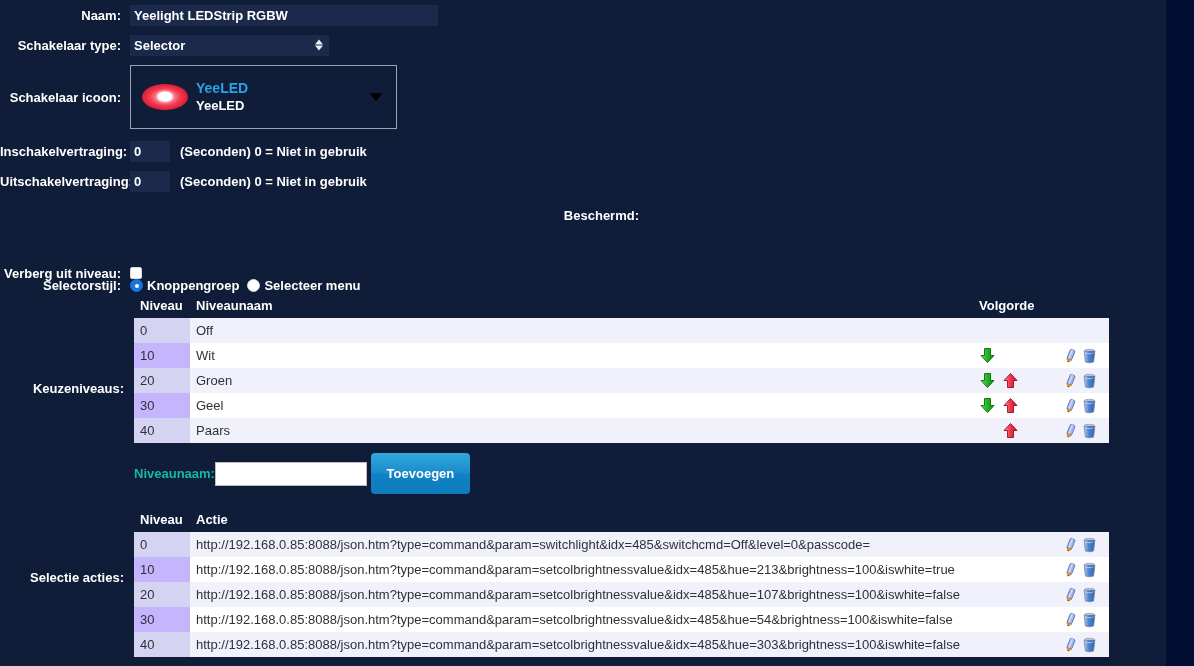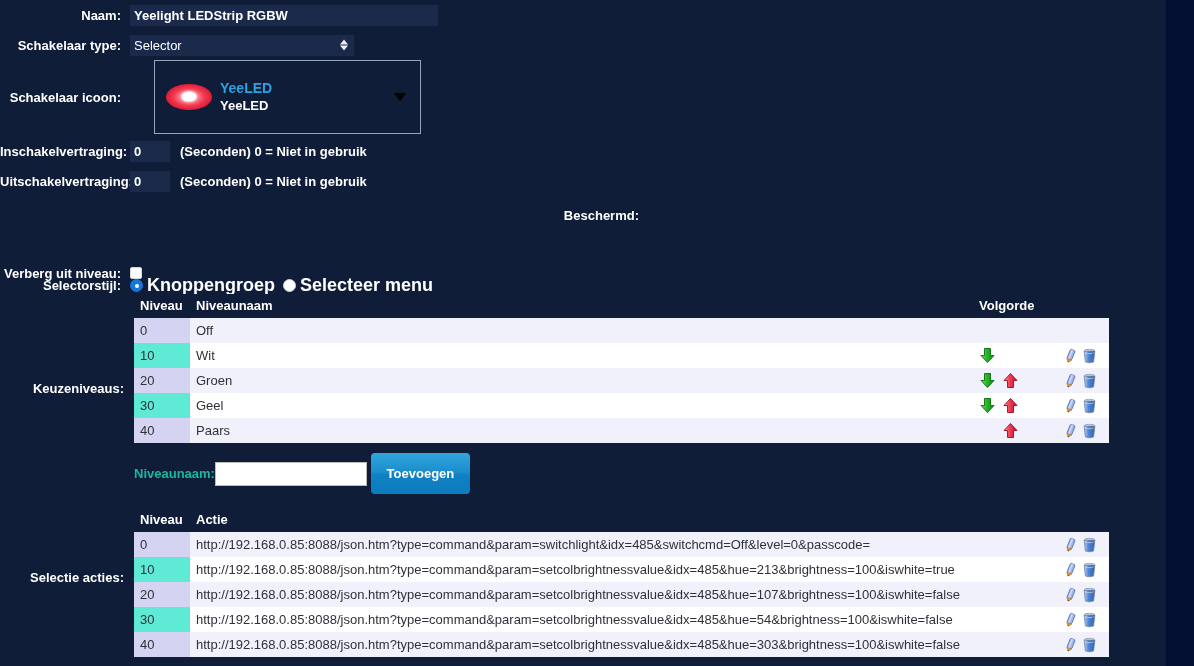--- a/index.html
+++ b/index.html
@@ -56,24 +56,24 @@
     font-weight: bold;
     height: 21px;
     padding: 0 4px;
     box-sizing: border-box;
   }
   input.wide { width: 308px; }
   input.num { width: 40px; }
 
   .selectbox {
     position: relative;
-    width: 224px; height: 21px;
+    width: 199px; height: 21px;
     background: #1b2a4b;
     color: #fff;
-    font-weight: normal;
+    font-weight: bold;
     font-size: 13px;
     display: flex; align-items: center;
     padding: 0 4px;
     box-sizing: border-box;
   }
   .spinner {
     position: absolute; right: 6px; top: 50%;
     transform: translateY(-50%);
     display: flex; flex-direction: column; gap: 1px;
     line-height: 0;
@@ -89,26 +89,26 @@
   .hint {
     margin-left: 10px;
     font-weight: bold;
     font-size: 13px;
     color: #ffffff;
     white-space: nowrap;
   }
 
   
   .iconbox {
-    width: 267px; height: 74px;
+    width: 267px; height: 64px;
     border: 1px solid #98a4bb;
     background: #101d39;
     position: relative;
     box-sizing: border-box;
-    display: flex; align-items: center; margin-left: 24px;
+    display: flex; align-items: center;
   }
   .led {
     width: 46px; height: 26px;
     margin-left: 11px;
     position: relative;
     flex: 0 0 46px;
   }
   .led .ring {
     position: absolute; left: 0; top: 0;
     width: 46px; height: 26px;
@@ -159,21 +159,21 @@
     border: 1px solid #cfd6e2;
     margin: 0 4px 0 0;
     position: relative;
   }
   .rd.on { background: #1775e0; border-color: #1775e0; }
   .rd.on::after {
     content: ""; position: absolute;
     left: 4px; top: 4px; width: 4px; height: 4px;
     border-radius: 50%; background: #ffffff;
   }
-  .radio-lbl { font-weight: bold; font-size: 18px; color: #fff; margin-right: 8px; }
+  .radio-lbl { font-weight: bold; font-size: 13px; color: #fff; margin-right: 8px; }
 
   
   .tbl {
     position: absolute;
     left: 134px;
     width: 975px;
     border-collapse: collapse;
     table-layout: fixed;
     font-size: 13px;
   }
@@ -193,21 +193,21 @@
     padding: 4px 6px;
     height: 25px;
     box-sizing: border-box;
     font-size: 13px;
     overflow: hidden;
     white-space: nowrap;
   }
   .tbl tbody tr.odd td { background: #f1f1fb; }
   .tbl tbody tr.even td { background: #ffffff; }
   .tbl tbody tr.odd td.c-lvl { background: #d4d3f2; }
-  .tbl tbody tr.even td.c-lvl { background: #5eead4; }
+  .tbl tbody tr.even td.c-lvl { background: #c4b5fd; }
   .c-lvl { width: 56px; }
   .c-ord { width: 90px; text-align: left; }
   .c-act { width: 46px; text-align: left; padding-left: 0 !important; }
 
   
   .ic { display: inline-block; vertical-align: middle; }
   .arr { width: 17px; height: 17px; position: relative; margin-right: 6px; }
   .arr svg { display: block; }
 
   .pencil, .trash { width: 15px; height: 16px; margin-right: 4px; }

